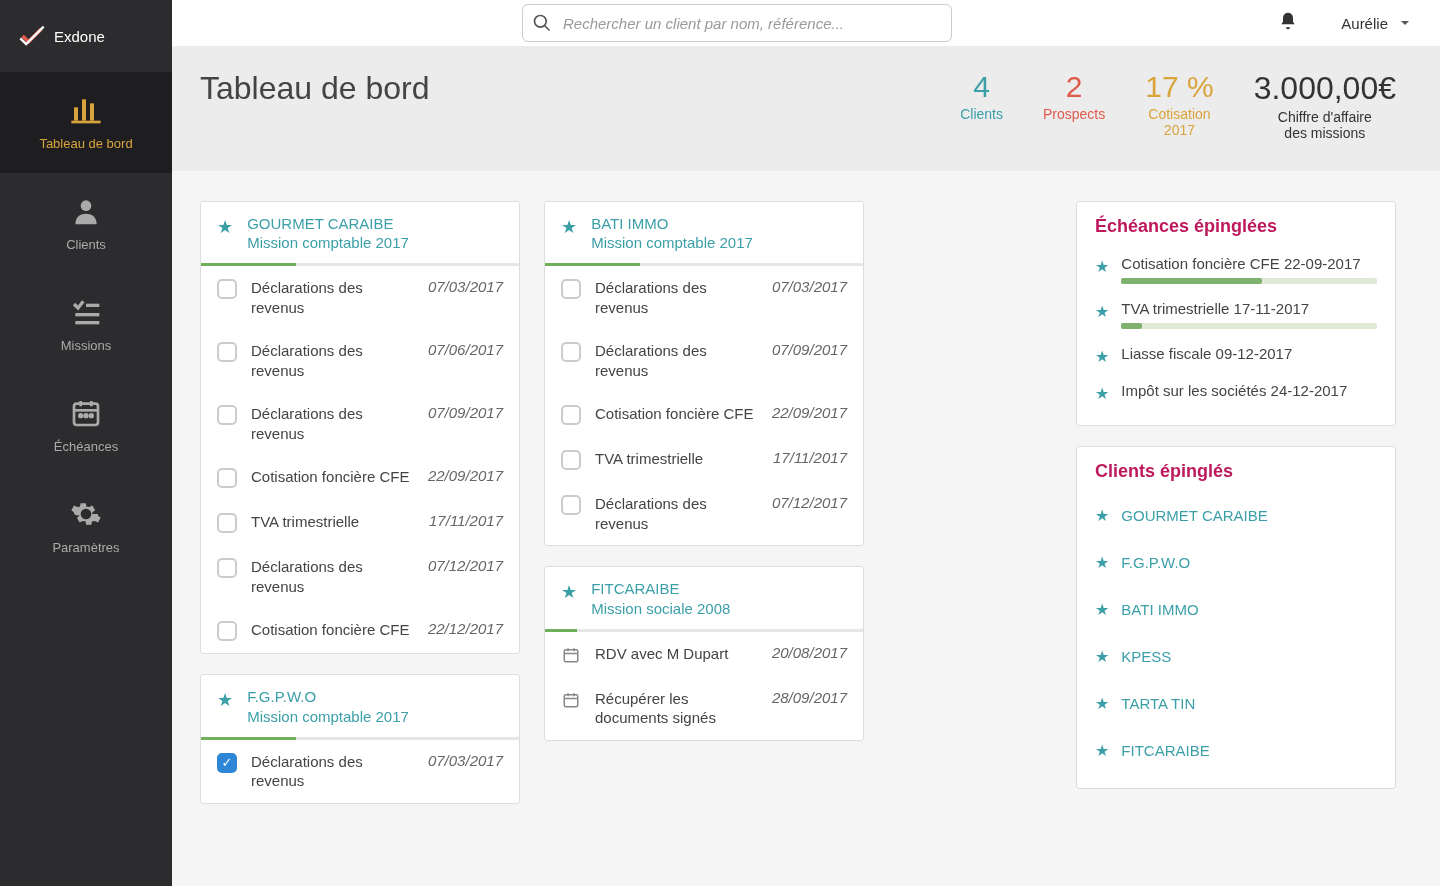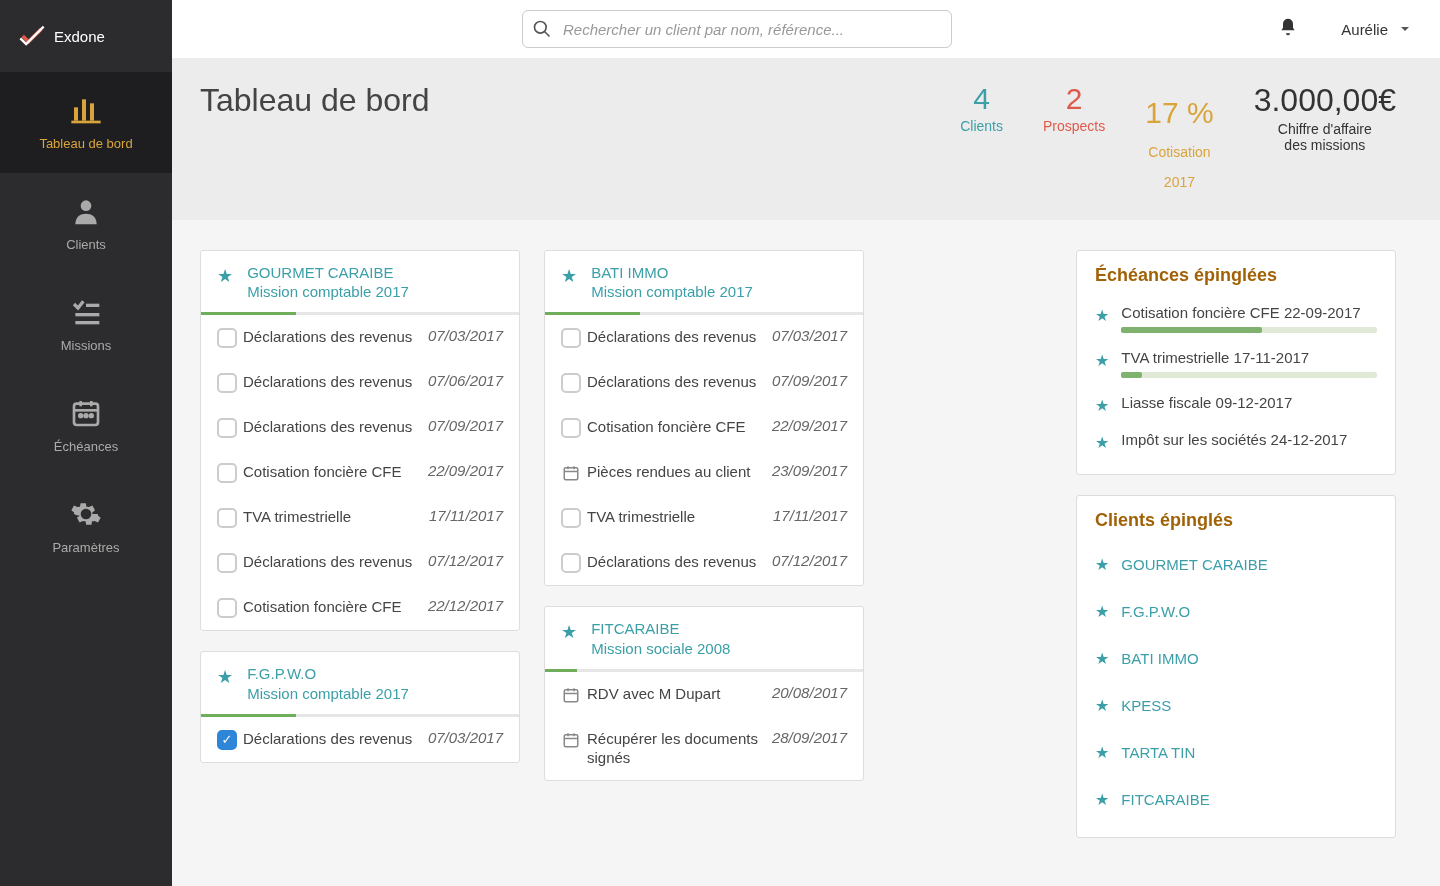--- a/index.html
+++ b/index.html
@@ -10,69 +10,69 @@
 .sidebar { width: 172px; background: #2c2c2e; display: flex; flex-direction: column; flex-shrink: 0; }
 .logo-area { display: flex; align-items: center; gap: 8px; padding: 22px 18px; color: #fff; font-size: 15px; }
 .logo-area svg { width: 28px; height: 28px; }
 .nav-item { display: flex; flex-direction: column; align-items: center; justify-content: center; padding: 22px 8px; gap: 10px; color: #aaa; cursor: pointer; font-size: 13px; text-align: center; }
 .nav-item.active { background: #1e1e20; color: #d9a43b; }
 .nav-item svg { width: 32px; height: 32px; }
 .nav-item.active svg { color: #d9a43b; }
 
 
 .main { flex: 1; display: flex; flex-direction: column; overflow: hidden; }
-.topbar { height: 58px; background: #fff; display: flex; align-items: center; padding: 0 30px; gap: 24px; }
+.topbar { height: 46px; background: #fff; display: flex; align-items: center; padding: 0 30px; gap: 24px; }
 .search { flex: 0 0 430px; margin: 0 auto 0 320px; position: relative; }
 .search input { width: 100%; height: 38px; border: 1px solid #ccc; border-radius: 6px; padding: 0 14px 0 40px; font-size: 15px; color: #555; }
 .search input::placeholder { color: #999; font-style: italic; }
 .search svg { position: absolute; left: 10px; top: 50%; transform: translateY(-50%); width: 20px; height: 20px; color: #555; }
 .topbar-right { margin-left: auto; display: flex; align-items: center; gap: 18px; }
 .bell svg { width: 20px; height: 20px; color: #333; }
 .user { display: flex; align-items: center; gap: 12px; font-size: 15px; cursor: pointer; margin-left: 25px; }
 .user svg { width: 10px; height: 10px; color: #555; }
 
 
 .header-area { background: #ececec; padding: 24px 44px 30px 28px; display: flex; align-items: flex-start; }
 .page-title { font-size: 32px; font-weight: 400; color: #444; }
 .kpis { margin-left: auto; display: flex; gap: 40px; }
 .kpi { text-align: center; }
 .kpi .num { font-size: 30px; font-weight: 400; }
 .kpi .lab { font-size: 14px; margin-top: 2px; }
 .kpi .sub { font-size: 14px; }
 .kpi.teal .num, .kpi.teal .lab { color: #3b9fa8; }
 .kpi.red .num, .kpi.red .lab { color: #e05a4b; }
-.kpi.gold .num, .kpi.gold .lab, .kpi.gold .sub { color: #d9a43b; margin-top: 14px; }
+.kpi.gold .num, .kpi.gold .lab, .kpi.gold .sub { color: #d9a43b; }
 .kpi.dark .num { color: #333; font-size: 32px; }
 .kpi.dark .lab, .kpi.dark .sub { color: #333; }
 
 
 .content { display: flex; gap: 24px; padding: 30px 44px 30px 28px; overflow-y: auto; flex: 1; }
 .col { display: flex; flex-direction: column; gap: 20px; }
 .col.col-a, .col.col-b { flex: 0 0 320px; }
 .col.col-c { flex: 0 0 320px; margin-left: auto; }
 
 
 .mcard { background: #fff; border: 1px solid #ddd; border-radius: 3px; }
 .mcard-head { display: flex; align-items: flex-start; gap: 14px; padding: 12px 16px; border-bottom: 1px solid #ddd; border-bottom-width: 3px; border-bottom-color: #e6e6e6; position: relative; }
 .mcard-head::after { content:''; position:absolute; left:0; right:0; bottom:-3px; height:3px; background: linear-gradient(to right, #6fae5a 30%, #e6e6e6 30%); }
 .mcard[data-progress="10"] .mcard-head::after { background: linear-gradient(to right, #6fae5a 10%, #e6e6e6 10%); }
 .mcard-head .star { color: #3b9fa8; font-size: 18px; flex-shrink: 0; margin-top: 2px; }
 .mcard-head .title { color: #3b9fa8; font-size: 15px; line-height: 1.35; font-weight: 500; }
 .mcard-head .subtitle { color: #3b9fa8; font-size: 15px; }
-.mrow { display: flex; align-items: flex-start; gap: 6px; padding: 12px 16px; }
+.mrow { display: flex; align-items: flex-start; gap: 14px; padding: 12px 16px; }
 .mrow .chk { width: 20px; height: 20px; border: 2px solid #ccc; border-radius: 5px; flex-shrink: 0; margin-top: 1px; display: flex; align-items: center; justify-content: center; }
 .mrow .chk.checked { background: #2d87d6; border-color: #2d87d6; color: #fff; }
 .mrow .chk.checked::after { content: '✓'; font-size: 13px; color: #fff; }
 .mrow .cal { width: 20px; height: 20px; flex-shrink: 0; color: #888; margin-top: 1px; display:flex; align-items:center; justify-content:center; }
 .mrow .txt { flex: 1; font-size: 15px; color: #444; line-height: 1.3; }
 .mrow .date { font-size: 15px; font-style: italic; color: #666; flex-shrink: 0; }
 
 
 .rcard { background: #fff; border: 1px solid #ddd; border-radius: 3px; padding: 14px 18px 14px; }
-.rcard h3 { font-size: 18px; font-weight: 600; color: #a16207; margin-bottom: 10px; }
+.rcard h3 { font-size: 18px; font-weight: 600; color: #be185d; margin-bottom: 10px; }
 .pin-row { display: flex; align-items: flex-start; gap: 12px; padding: 8px 0; }
 .pin-row .star { color: #3b9fa8; font-size: 16px; flex-shrink: 0; margin-top: 2px; }
 .pin-row .ptxt { font-size: 15px; color: #444; flex: 1; }
 .pin-row .bar { margin-top: 6px; height: 6px; background: #dfe9d6; border-radius: 2px; position: relative; }
 .pin-row .bar .fill { height: 100%; background: #7fb26e; border-radius: 2px; }
 .client-row { display: flex; align-items: center; gap: 12px; padding: 14px 0; }
 .client-row .star { color: #3b9fa8; font-size: 16px; }
 .client-row .ctxt { font-size: 15px; color: #3b9fa8; font-weight: 500; }
 </style>
 </head>
@@ -262,32 +262,20 @@
               <span class="chk"></span>
               <span class="txt">Déclarations des revenus</span>
               <span class="date">07/09/2017</span>
             </div>
             <div class="mrow">
               <span class="chk"></span>
               <span class="txt">Cotisation foncière CFE</span>
               <span class="date">22/09/2017</span>
             </div>
             <div class="mrow">
-              <span class="cal">
-                <svg viewBox="0 0 24 24" width="18" height="18" stroke="currentColor" stroke-width="2" fill="none">
-                  <rect x="3" y="5" width="18" height="16" rx="2"></rect>
-                  <line x1="3" y1="10" x2="21" y2="10"></line>
-                  <line x1="8" y1="3" x2="8" y2="7"></line>
-                  <line x1="16" y1="3" x2="16" y2="7"></line>
-                </svg>
-              </span>
-              <span class="txt">Pièces rendues au client</span>
-              <span class="date">23/09/2017</span>
-            </div>
-            <div class="mrow">
               <span class="chk"></span>
               <span class="txt">TVA trimestrielle</span>
               <span class="date">17/11/2017</span>
             </div>
             <div class="mrow">
               <span class="chk"></span>
               <span class="txt">Déclarations des revenus</span>
               <span class="date">07/12/2017</span>
             </div>
           </div>

